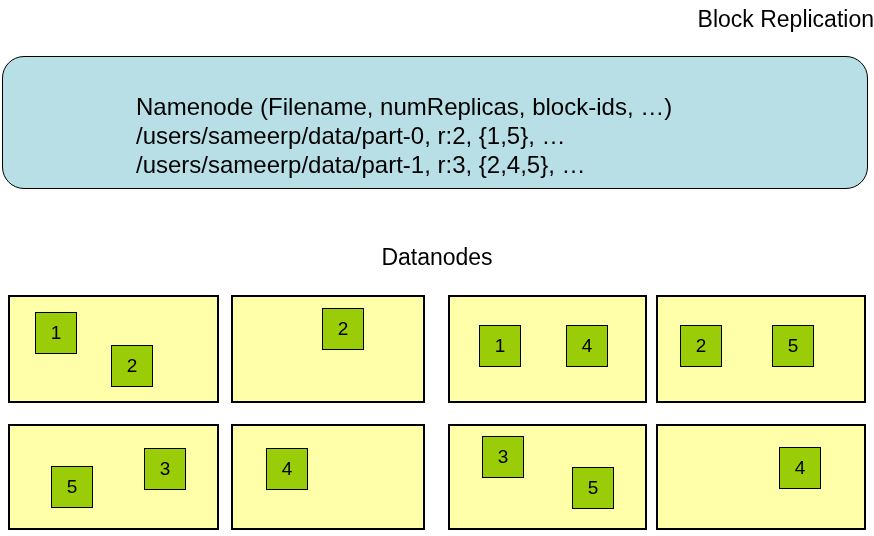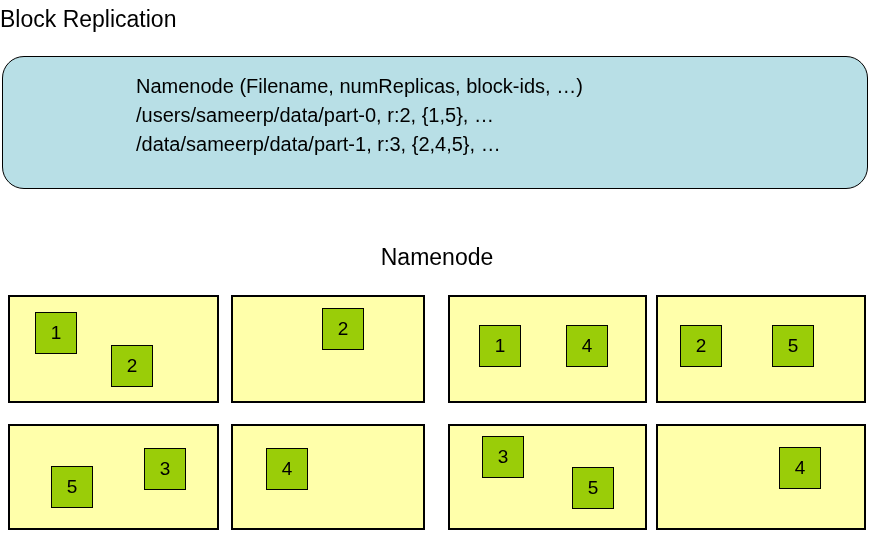--- a/index.html
+++ b/index.html
@@ -21,21 +21,21 @@
     left: 0; top: 0;
     width: 874px;
     height: 536px;
   }
 
   .title {
     position: absolute;
     left: 0;
     top: 5px;
     width: 874px;
-    text-align: left;
+    text-align: right;
     font-size: 23px;
     line-height: 28px;
     color: #000;
     white-space: nowrap;
   }
 
   .namenode-box {
     position: absolute;
     left: 2px;
     top: 56px;
@@ -43,22 +43,22 @@
     height: 133px;
     box-sizing: border-box;
     background: #b8dfe6;
     border: 1.5px solid #000000;
     border-radius: 22px;
   }
 
   .namenode-text {
     position: absolute;
     left: 136px;
-    top: 72px;
-    font-size: 20px;
+    top: 92px;
+    font-size: 24px;
     line-height: 29px;
     white-space: nowrap;
   }
   .namenode-text div {
     white-space: pre;
   }
 
   .section-label {
     position: absolute;
     left: 0;
@@ -96,24 +96,24 @@
 <div id="diagram">
 
   <div class="title">Block Replication</div>
 
   <div class="namenode-box">
   </div>
 
   <div class="namenode-text">
     <div>Namenode (Filename, numReplicas, block-ids, …)</div>
     <div>/users/sameerp/data/part-0, r:2, {1,5}, …</div>
-    <div>/data/sameerp/data/part-1, r:3, {2,4,5}, …</div>
+    <div>/users/sameerp/data/part-1, r:3, {2,4,5}, …</div>
   </div>
 
-  <div class="section-label">Namenode</div>
+  <div class="section-label">Datanodes</div>
 
   <div id="datanode-layer">
       <div class="datanode" style="left: 8px; top: 295px; width: 211px; height: 108px;">
         <div class="block" style="left: 25px; top: 15px;">1</div>
         <div class="block" style="left: 101px; top: 48px;">2</div>
       </div>
       <div class="datanode" style="left: 231px; top: 295px; width: 194px; height: 108px;">
         <div class="block" style="left: 89px; top: 11px;">2</div>
       </div>
       <div class="datanode" style="left: 448px; top: 295px; width: 199px; height: 108px;">

